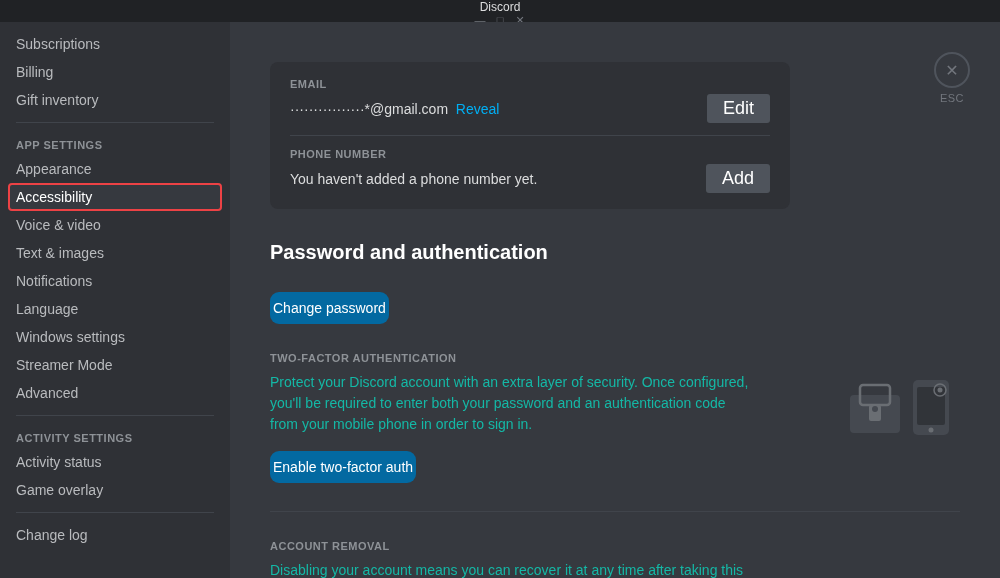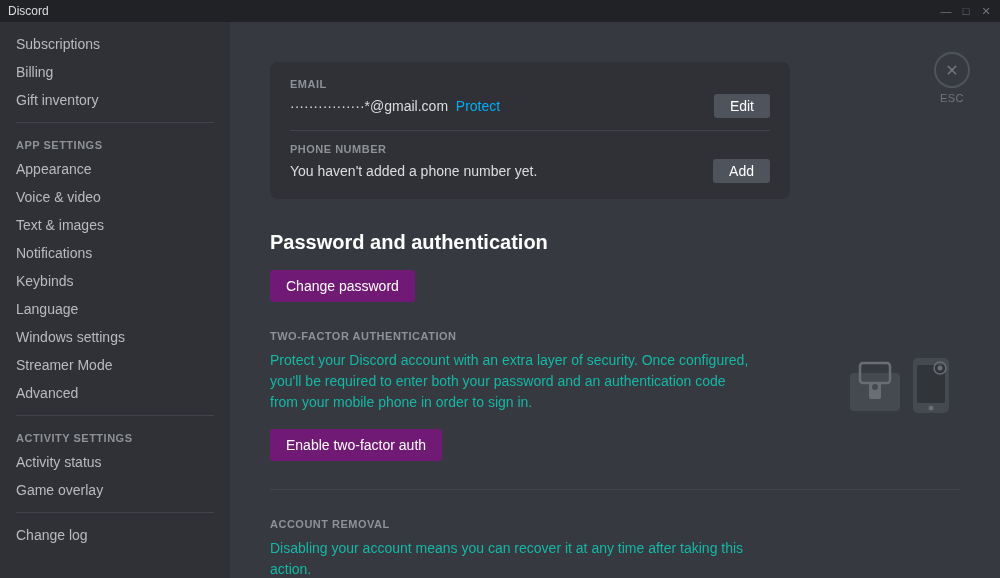--- a/index.html
+++ b/index.html
@@ -17,20 +17,21 @@
 
     
     .title-bar {
       height: 22px;
       background: #202225;
       display: flex;
       align-items: center;
       justify-content: space-between;
       padding: 0 8px;
       flex-shrink: 0;
+      flex-direction: column;
     }
     .title-bar-title {
       color: #dcddde;
       font-size: 12px;
     }
     .title-bar-controls {
       display: flex;
       gap: 8px;
     }
     .title-bar-btn {
@@ -162,62 +163,62 @@
     .info-field-value .reveal-link {
       color: #00aff4;
       cursor: pointer;
       text-decoration: none;
     }
     .info-btn {
       padding: 4px 16px;
       border-radius: 3px;
       border: none;
       cursor: pointer;
-      font-size: 14px;
+      font-size: 18px;
       font-weight: 500;
       background: #4f545c;
       color: #fff;
       text-align: center;
     }
     .field-divider {
       height: 1px;
       background: #40444b;
       margin: 12px 0;
     }
 
     
     .section-title {
       font-size: 20px;
       font-weight: 700;
       color: #fff;
-      margin-bottom: 16px;
+      margin-bottom: 28px;
     }
     .subsection-label {
       font-size: 11px;
       font-weight: 700;
       color: #8e9297;
       text-transform: uppercase;
       letter-spacing: 0.5px;
       margin-bottom: 8px;
     }
     .section-desc {
       font-size: 14px;
       color: #14b8a6;
       margin-bottom: 16px;
       max-width: 480px;
       line-height: 1.5;
     }
 
     
     .btn-primary {
-      padding: 8px 16px;
-      background: #701a75;
+      padding: 8px 3px;
+      background: #0369a1;
       color: #fff;
       border: none;
-      border-radius: 3px;
+      border-radius: 9px;
       cursor: pointer;
       font-size: 14px;
       font-weight: 500;
     }
 
     
     .tfa-row {
       display: flex;
       align-items: flex-start;
       justify-content: space-between;
@@ -263,24 +264,24 @@
 
     <div class="sidebar-item">Subscriptions</div>
     <div class="sidebar-item">Billing</div>
     <div class="sidebar-item">Gift inventory</div>
 
     <div class="sidebar-divider"></div>
 
     <div class="sidebar-section-label">APP SETTINGS</div>
 
     <div class="sidebar-item">Appearance</div>
+    <div class="sidebar-item active">Accessibility</div>
     <div class="sidebar-item">Voice &amp; video</div>
     <div class="sidebar-item">Text &amp; images</div>
     <div class="sidebar-item">Notifications</div>
-    <div class="sidebar-item">Keybinds</div>
     <div class="sidebar-item">Language</div>
     <div class="sidebar-item">Windows settings</div>
     <div class="sidebar-item">Streamer Mode</div>
     <div class="sidebar-item">Advanced</div>
 
     <div class="sidebar-divider"></div>
 
     <div class="sidebar-section-label">ACTIVITY SETTINGS</div>
 
     <div class="sidebar-item">Activity status</div>
@@ -301,21 +302,21 @@
     </div>
 
     
     <div class="info-card">
 
       <div class="info-field">
         <div class="info-field-label">EMAIL</div>
         <div class="info-field-row">
           <span class="info-field-value">
             <span>················*@gmail.com</span>
-            &nbsp;<a class="reveal-link" href="#">Protect</a>
+            &nbsp;<a class="reveal-link" href="#">Reveal</a>
           </span>
           <button class="info-btn">Edit</button>
         </div>
       </div>
 
       <div class="field-divider"></div>
 
       <div class="info-field">
         <div class="info-field-label">PHONE NUMBER</div>
         <div class="info-field-row">

